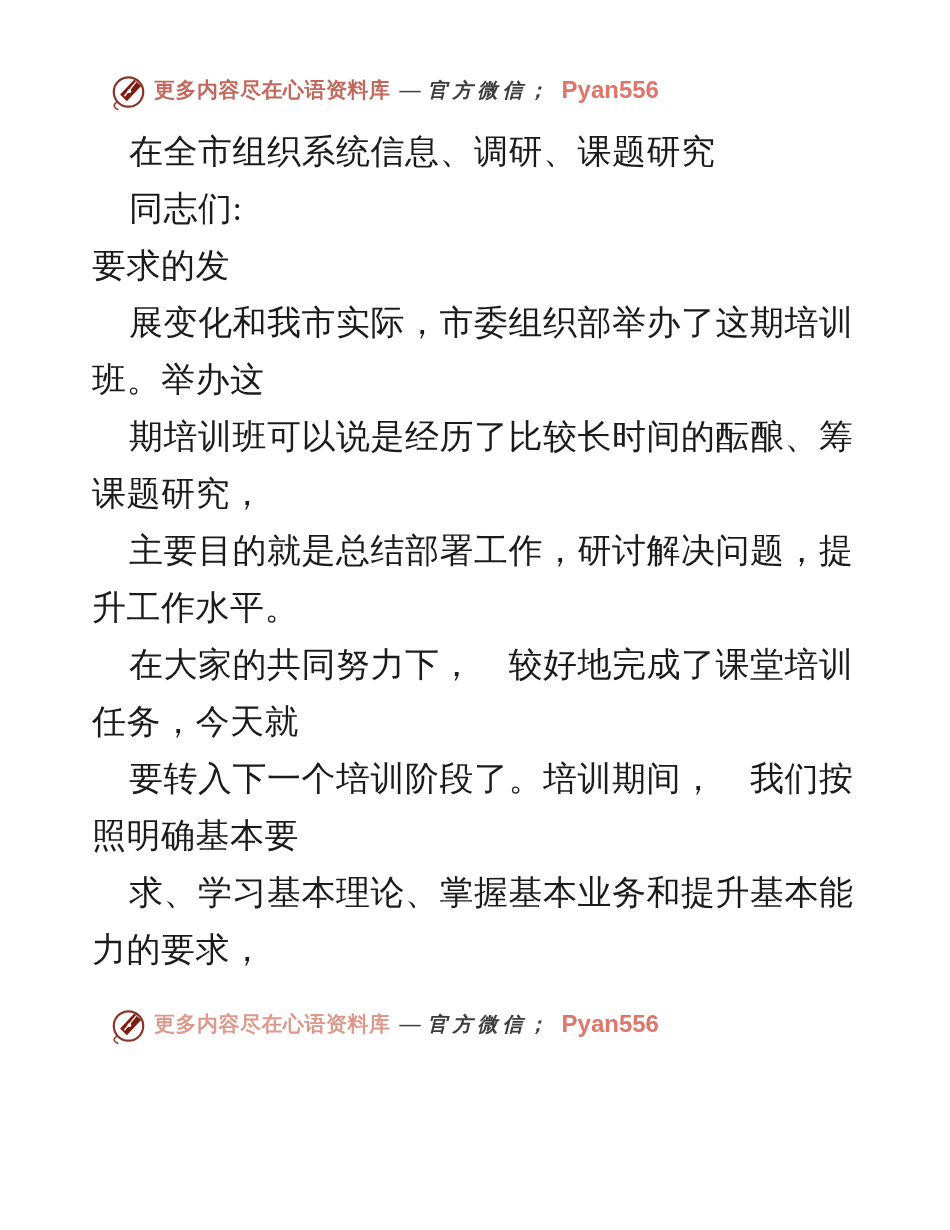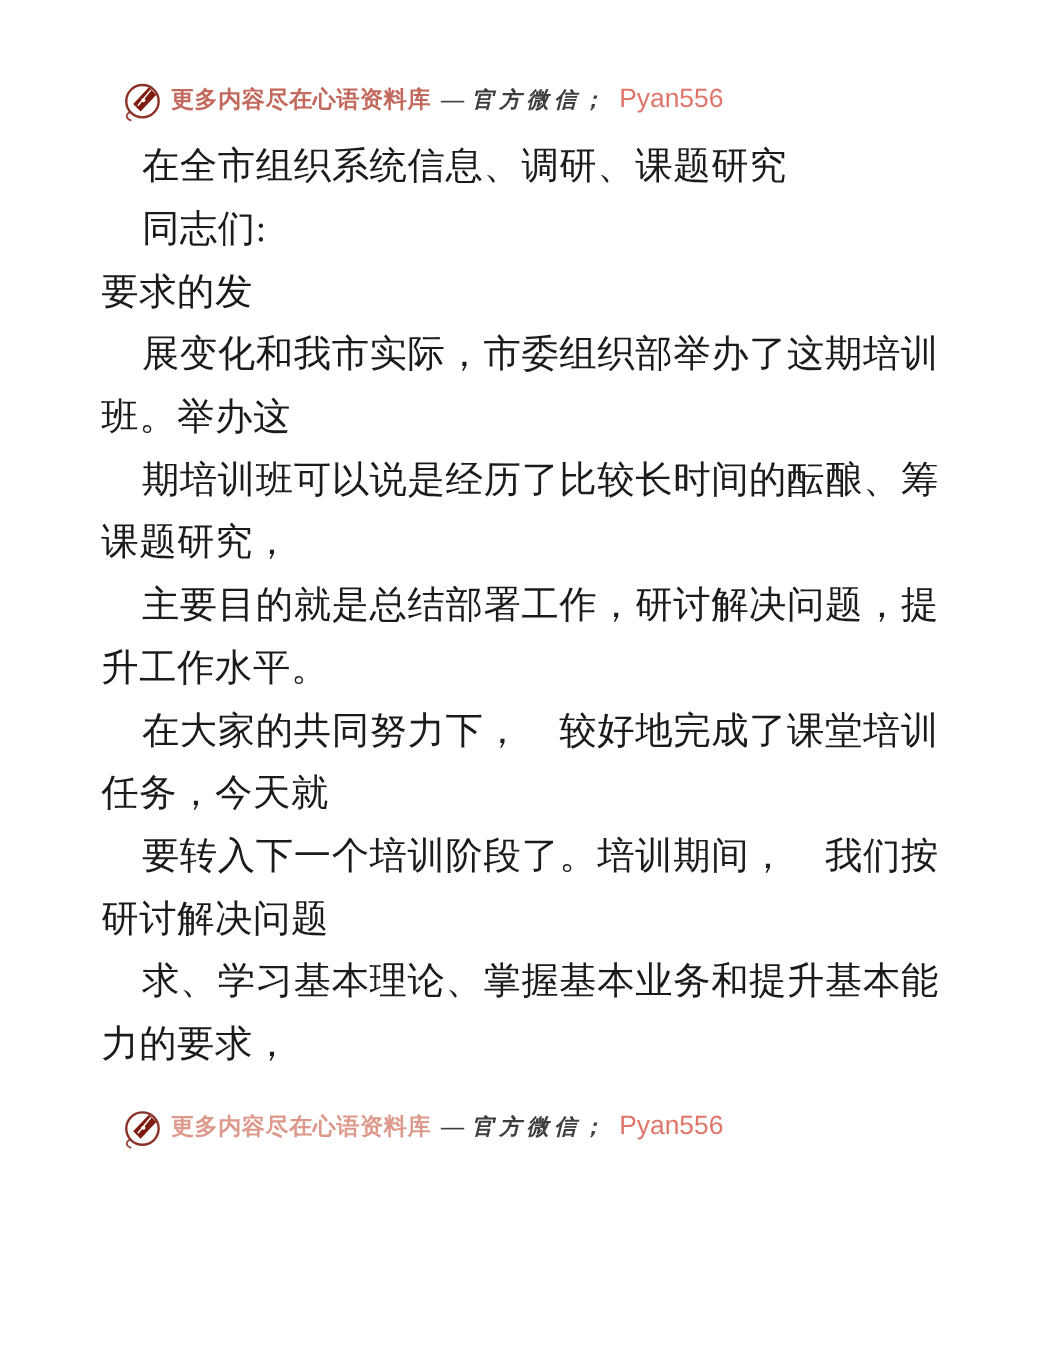--- a/index.html
+++ b/index.html
@@ -45,20 +45,21 @@
     font-weight: 700;
     font-style: italic;
     letter-spacing: 5px;
     color: var(--wechat-label);
   }
   .wechat-id {
     font-family: "Liberation Sans", "DejaVu Sans", sans-serif;
     font-size: 24px;
     color: var(--wechat-id);
     margin-left: 2px;
+    font-weight: bold;
   }
   .document-body {
     padding: 13px 80px 0 92px;
   }
   .line {
     font-size: 34px;
     line-height: 57px;
     color: var(--body-text);
     white-space: nowrap;
     letter-spacing: 0.5px;
@@ -90,21 +91,21 @@
       <div class="line">要求的发</div>
       <div class="line indent">展变化和我市实际，市委组织部举办了这期培训</div>
       <div class="line">班。举办这</div>
       <div class="line indent">期培训班可以说是经历了比较长时间的酝酿、筹</div>
       <div class="line">课题研究，</div>
       <div class="line indent">主要目的就是总结部署工作，研讨解决问题，提</div>
       <div class="line">升工作水平。</div>
       <div class="line indent">在大家的共同努力下，　较好地完成了课堂培训</div>
       <div class="line">任务，今天就</div>
       <div class="line indent">要转入下一个培训阶段了。培训期间，　我们按</div>
-      <div class="line">研讨解决问题</div>
+      <div class="line">照明确基本要</div>
       <div class="line indent">求、学习基本理论、掌握基本业务和提升基本能</div>
       <div class="line">力的要求，</div>
     </div>
 
   <div class="banner bottom">
     <svg class="logo-icon" viewBox="0 0 44 44">
       <circle cx="22" cy="22" r="17.5" stroke="#7e1c12" stroke-width="2.6" fill="none" opacity="0.9"></circle>
       <path d="M8 34 q -7 5 2 9" stroke="#7e1c12" stroke-width="2" fill="none" opacity="0.8"></path>
       <path d="M29 7 L37 15 L20 33 L12 25 Z" fill="#7e1c12"></path>
       <path d="M31 10 L17 27" stroke="#ffffff" stroke-width="1.6" fill="none"></path>

